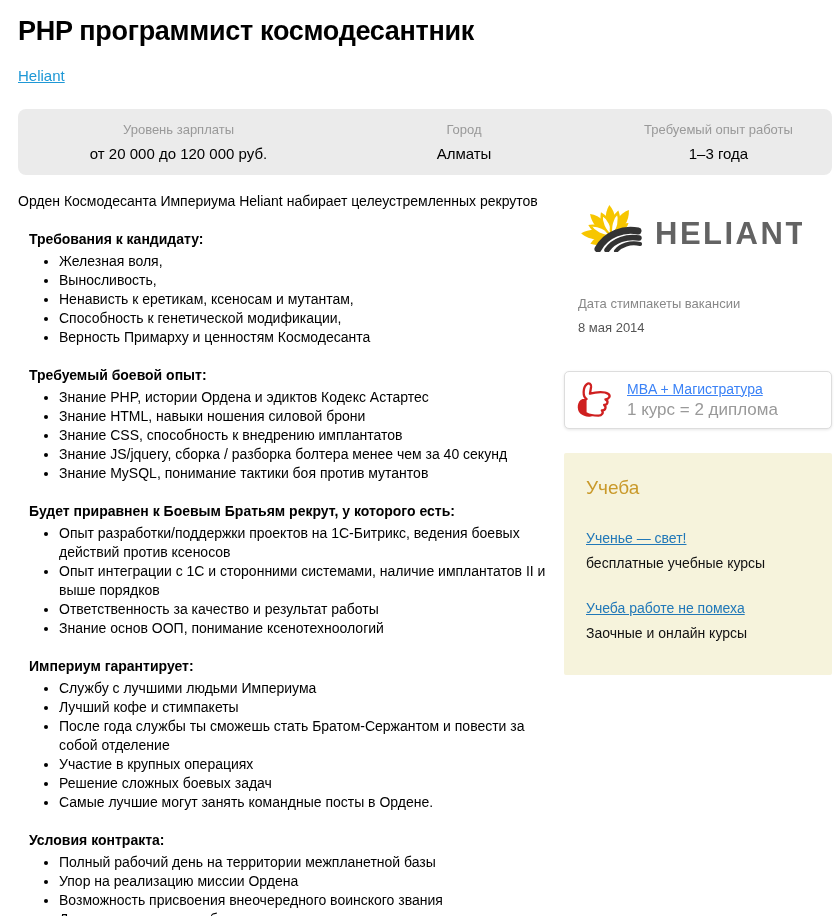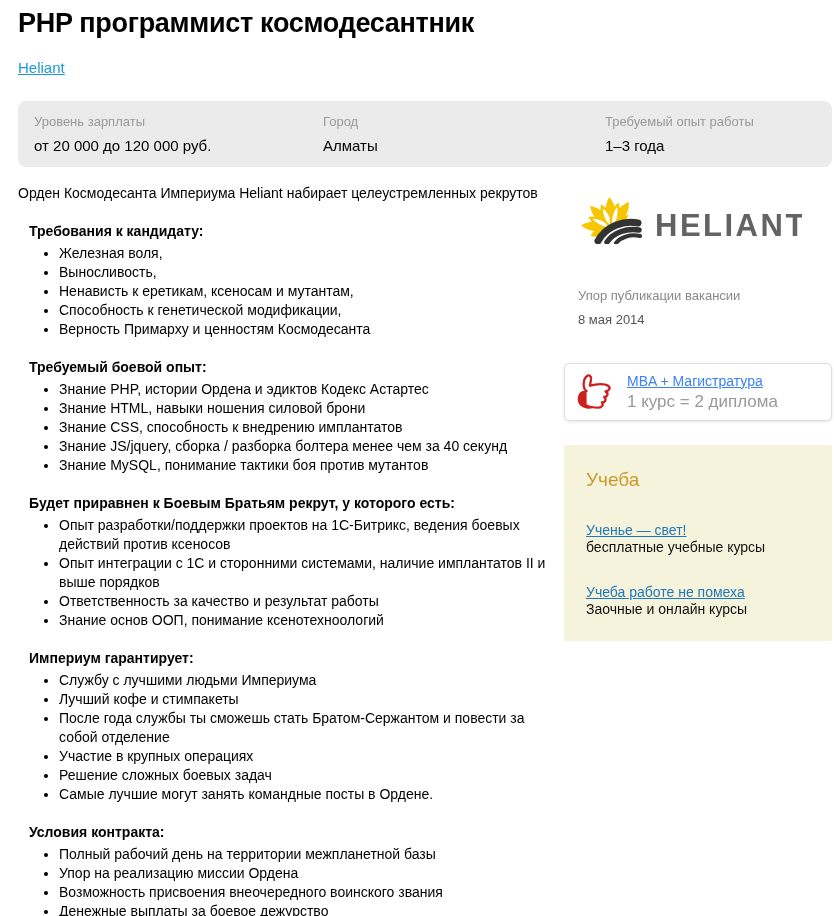--- a/index.html
+++ b/index.html
@@ -7,27 +7,27 @@
     --study-bg:#f6f3dc; --study-heading:#c9992a; --thumb-red:#cf2020;
     --logo-yellow:#f7c600; --logo-dark:#333; --logo-text:#636363;
   }
   *{box-sizing:border-box;margin:0;padding:0;}
   html,body{background:#fff;}
   body{
     width:834px;height:916px;overflow:hidden;position:relative;
     font-family:"Liberation Sans","DejaVu Sans",sans-serif;color:#000;
   }
   .page{padding:0 2px 0 18px;}
-  h1.vacancy-title{font-size:27px;font-weight:bold;letter-spacing:-0.3px;padding-top:8px;}
+  h1.vacancy-title{font-size:27px;font-weight:bold;letter-spacing:-0.3px;padding-top:16px;}
   .company-link{display:inline-block;margin-top:20px;font-size:15px;color:var(--link-blue);text-decoration:underline;cursor:pointer;}
   .summary-bar{
     margin-top:24px;background:var(--bar-bg);border-radius:8px;
     display:flex;height:66px;padding:13px 0 0 16px;
   }
-  .summary-col{display:flex;flex-direction:column;}
+  .summary-col{display:flex;flex-direction:column;align-items:center;}
   .summary-col.c1{width:289px;}
   .summary-col.c2{width:282px;}
   .summary-col.c3{flex:1;}
   .summary-label{font-size:13px;color:var(--label-gray);}
   .summary-value{font-size:15px;font-weight:normal;margin-top:8px;color:#000;}
   .content-row{display:flex;margin-top:17px;}
   .left-col{width:540px;font-size:14px;line-height:19px;}
   .intro{margin-bottom:8px;}
   .sec{margin-top:19px;margin-left:11px;}
   .sec-h{font-weight:bold;margin-bottom:3px;}
@@ -39,26 +39,26 @@
   .pub-label{font-size:13px;color:#888;margin-top:40px;}
   .pub-date{font-size:13px;color:#555;margin-top:9px;}
   .promo-box{
     margin-top:36px;background:#fff;border:1px solid #ddd;border-radius:5px;
     box-shadow:0 1px 3px rgba(0,0,0,.10);height:58px;
     display:flex;align-items:center;padding:0 10px 0 8px;
   }
   .promo-text{margin-left:8px;}
   .promo-link{font-size:14px;color:#3b82f6;text-decoration:underline;cursor:pointer;display:block;}
   .promo-sub{font-size:17px;color:#999;margin-top:3px;text-align:right;}
-  .study-box{margin-top:24px;background:var(--study-bg);border-radius:2px;height:196px;padding:24px 20px 0 22px;}
+  .study-box{margin-top:24px;background:var(--study-bg);border-radius:2px;height:222px;padding:24px 20px 0 22px;}
   .study-heading{font-size:19px;color:var(--study-heading);}
   .study-link{display:inline-block;font-size:14px;color:var(--study-link);text-decoration:underline;cursor:pointer;}
   .study-link.first{margin-top:31px;}
   .study-link.second{margin-top:29px;}
-  .study-desc{font-size:14px;color:#111;}
+  .study-desc{font-size:14px;color:#111;margin-top:8px;}
 </style>
 </head>
 <body>
 
 <div class="page">
 
   <h1 class="vacancy-title">PHP программист космодесантник</h1>
 
   <a class="company-link">Heliant</a>
 
@@ -173,21 +173,21 @@
               <path d="M-14 13 C-6 -2 12 -8 26 -5" stroke="var(--logo-dark)" stroke-width="7" fill="none" stroke-linecap="round"></path>
               <path d="M-5 14 C2 4 15 0 27 2" stroke="var(--logo-dark)" stroke-width="5.5" fill="none" stroke-linecap="round"></path>
               <path d="M4 15 C9 9 18 6 28 8" stroke="var(--logo-dark)" stroke-width="4" fill="none" stroke-linecap="round"></path>
             </g>
           </g>
           <text x="83" y="50" font-family="Liberation Sans, DejaVu Sans, sans-serif" font-size="31" font-weight="bold" letter-spacing="2.5" fill="var(--logo-text)">HELIANT</text>
         </svg>
       </div>
 
       <div class="side-pad">
-        <div class="pub-label">Упор публикации вакансии</div>
+        <div class="pub-label">Дата стимпакеты вакансии</div>
         <div class="pub-date">8 мая 2014</div>
       </div>
 
       <div class="promo-box">
         <svg width="46" height="46" viewBox="0 0 44 44">
           <path d="M9 21 C4 23 3 31 7 35 C10 38 16 39 19 37 L19 21 Z" fill="var(--thumb-red)"></path>
           <path d="M13 21 C9 19 9.5 10 13 7 C15.5 5 17.5 6.5 17.3 9.5 L16.2 16 C23 14 30.5 14 33.5 16 C36.5 18 34.5 21.4 31 21.4 C34.3 23.2 33.3 26.6 29.8 26.8 C32.3 28.8 31 32 27.6 32 C29.6 34.2 27.6 37 24.4 37 C21 37 16 36.6 13 34.8" fill="#fff" stroke="var(--thumb-red)" stroke-width="2.2" stroke-linejoin="round" stroke-linecap="round"></path>
         </svg>
         <div class="promo-text">
           <a class="promo-link">MBA + Магистратура</a>

